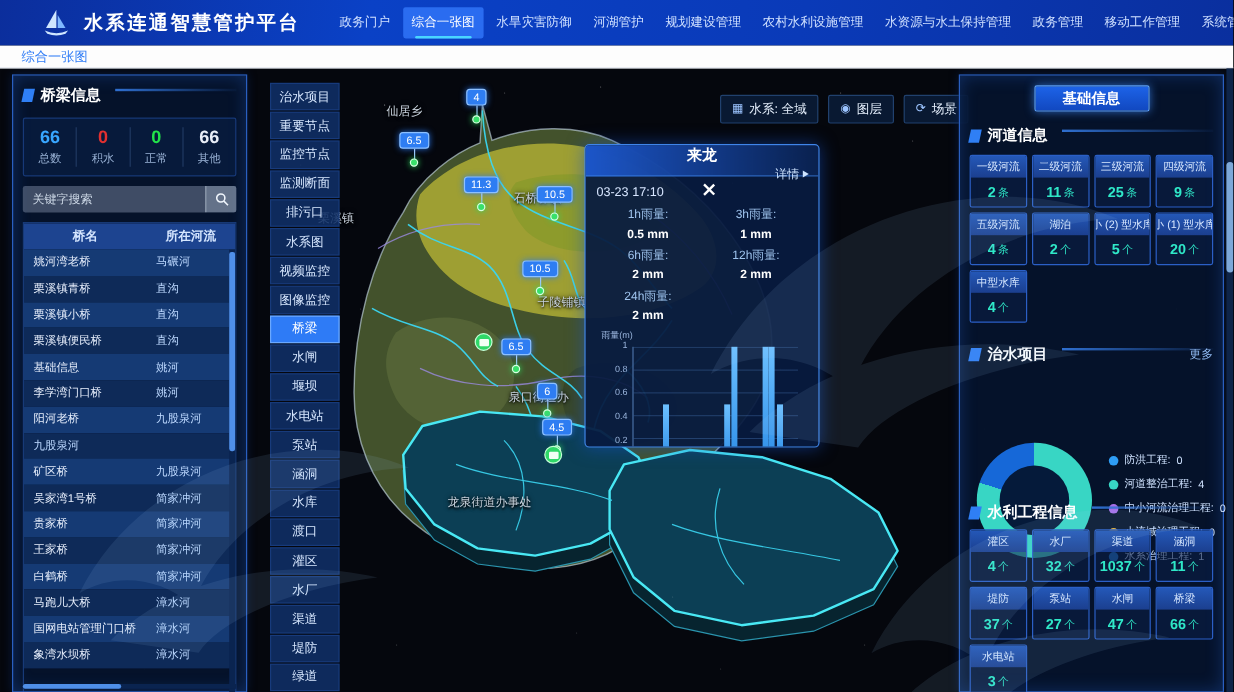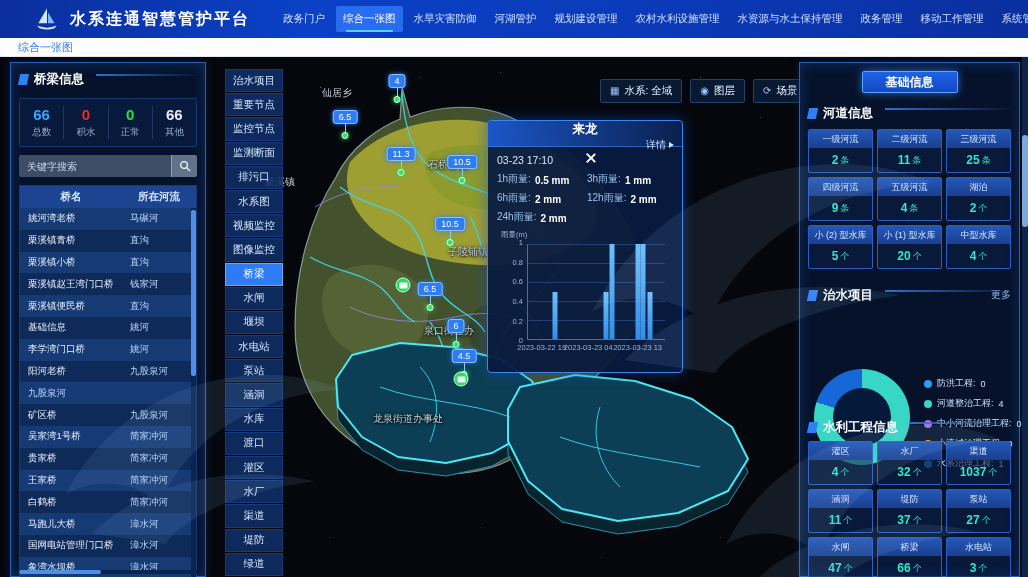--- a/index.html
+++ b/index.html
@@ -92,41 +92,41 @@
     background:linear-gradient(90deg,rgba(28,88,208,.95),rgba(28,88,208,.12));border-bottom:1px solid rgba(63,133,234,.6);flex-direction:column;}
   .pop-ti{color:#fff;font-size:12.5px;font-weight:bold;}
   .pop-detail{margin-left:auto;color:#cfe4ff;font-size:10px;cursor:pointer;display:flex;align-items:center;gap:3px;}
   .pop-detail::after{content:"";width:0;height:0;border-top:3.5px solid transparent;border-bottom:3.5px solid transparent;border-left:5px solid #cfe4ff;}
   .pop-close{margin-left:10px;width:12px;height:12px;position:relative;cursor:pointer;}
   .pop-close::before,.pop-close::after{content:"";position:absolute;left:5.5px;top:0;width:1.6px;height:12px;background:#fff;}
   .pop-close::before{transform:rotate(45deg);}.pop-close::after{transform:rotate(-45deg);}
   .pop-body{padding:7px 9px 0 9px;}
   .pop-time{color:#d7e6ff;font-size:10.5px;margin-bottom:6px;}
   .metrics{display:grid;grid-template-columns:1fr 1fr;row-gap:5px;column-gap:4px;}
-  .metric{display:flex;gap:4px;align-items:flex-end;white-space:nowrap;}
+  .metric{display:flex;gap:4px;align-items:center;white-space:nowrap;flex-direction:column;}
   .ml{color:#9fc4ee;font-size:10px;}
   .mv{color:#fff;font-size:10px;font-weight:bold;}
   .rchart{position:relative;height:128px;margin-top:6px;}
   .rc-ylab{position:absolute;left:4px;top:0;font-size:7.5px;color:#9ab5dd;}
   .rc-plot{position:absolute;left:30px;right:8px;top:14px;bottom:18px;
     border-left:1px solid #4a6fa5;border-bottom:1px solid #4a6fa5;
     background-image:linear-gradient(to bottom,rgba(80,130,200,.35) 1px,transparent 1px);background-size:100% 20%;}
   .rc-yticks{position:absolute;left:0;width:26px;top:9px;bottom:13px;display:flex;flex-direction:column;justify-content:space-between;}
   .rc-yticks span{color:#9ab5dd;font-size:7.5px;text-align:right;display:block;line-height:1;}
   .bar{position:absolute;bottom:0;width:5px;transform:translateX(-50%);background:linear-gradient(180deg,#6cc0ff,#2f8fe8);}
   .xtick{position:absolute;bottom:-13px;transform:translateX(-50%);color:#9ab5dd;font-size:7.5px;white-space:nowrap;}
 
   
   .rpanel{position:absolute;left:799px;top:62px;width:221px;height:515px;z-index:40;padding:0 8px;}
   .rtab{position:absolute;left:50%;transform:translateX(-50%);top:8px;width:96px;height:22px;
     background:linear-gradient(180deg,#1d63e8,#1148c0);border:1px solid #5ea4ff;border-radius:2px;
     color:#fff;font-size:12px;font-weight:bold;display:flex;align-items:center;justify-content:center;cursor:pointer;
     box-shadow:0 0 8px rgba(60,140,255,.7);}
   .rsec{position:absolute;left:8px;right:8px;}
-  .cards{display:grid;grid-template-columns:repeat(3,1fr);gap:4px;}
+  .cards{display:grid;grid-template-columns:repeat(4,1fr);gap:4px;}
   .card{border:1px solid #2b5fc6;border-radius:2px;background:rgba(10,30,70,.6);overflow:hidden;cursor:pointer;}
   .card-label{height:18px;background:linear-gradient(180deg,#2458b8,#1b3f8f);color:#d8e8ff;font-size:9px;
     display:flex;align-items:center;justify-content:center;white-space:nowrap;overflow:hidden;}
   .card-value{height:24px;display:flex;align-items:center;justify-content:center;gap:2px;}
   .card-value .v{color:#2fe8c8;font-size:12px;font-weight:bold;}
   .card-value .u{color:#2fe8c8;font-size:9px;}
   .more{position:absolute;right:0;top:1px;color:#8fb8f0;font-size:10px;cursor:pointer;}
   .donut{position:absolute;left:14px;width:96px;height:96px;border-radius:50%;}
   .donut::after{content:"";position:absolute;left:19px;top:19px;width:58px;height:58px;border-radius:50%;background:#051a3a;}
   .legend{position:absolute;left:124px;right:0;display:flex;flex-direction:column;gap:7px;}
@@ -347,24 +347,20 @@
           <div class="td">姚河湾老桥</div>
           <div class="td river">马碾河</div>
         </div>
           <div class="trow">
           <div class="td">栗溪镇青桥</div>
           <div class="td river">直沟</div>
         </div>
           <div class="trow">
           <div class="td">栗溪镇小桥</div>
           <div class="td river">直沟</div>
-        </div>
-          <div class="trow">
-          <div class="td">栗溪镇赵王湾门口桥</div>
-          <div class="td river">钱家河</div>
         </div>
           <div class="trow">
           <div class="td">栗溪镇便民桥</div>
           <div class="td river">直沟</div>
         </div>
           <div class="trow">
           <div class="td">基础信息</div>
           <div class="td river">姚河</div>
         </div>
           <div class="trow">

